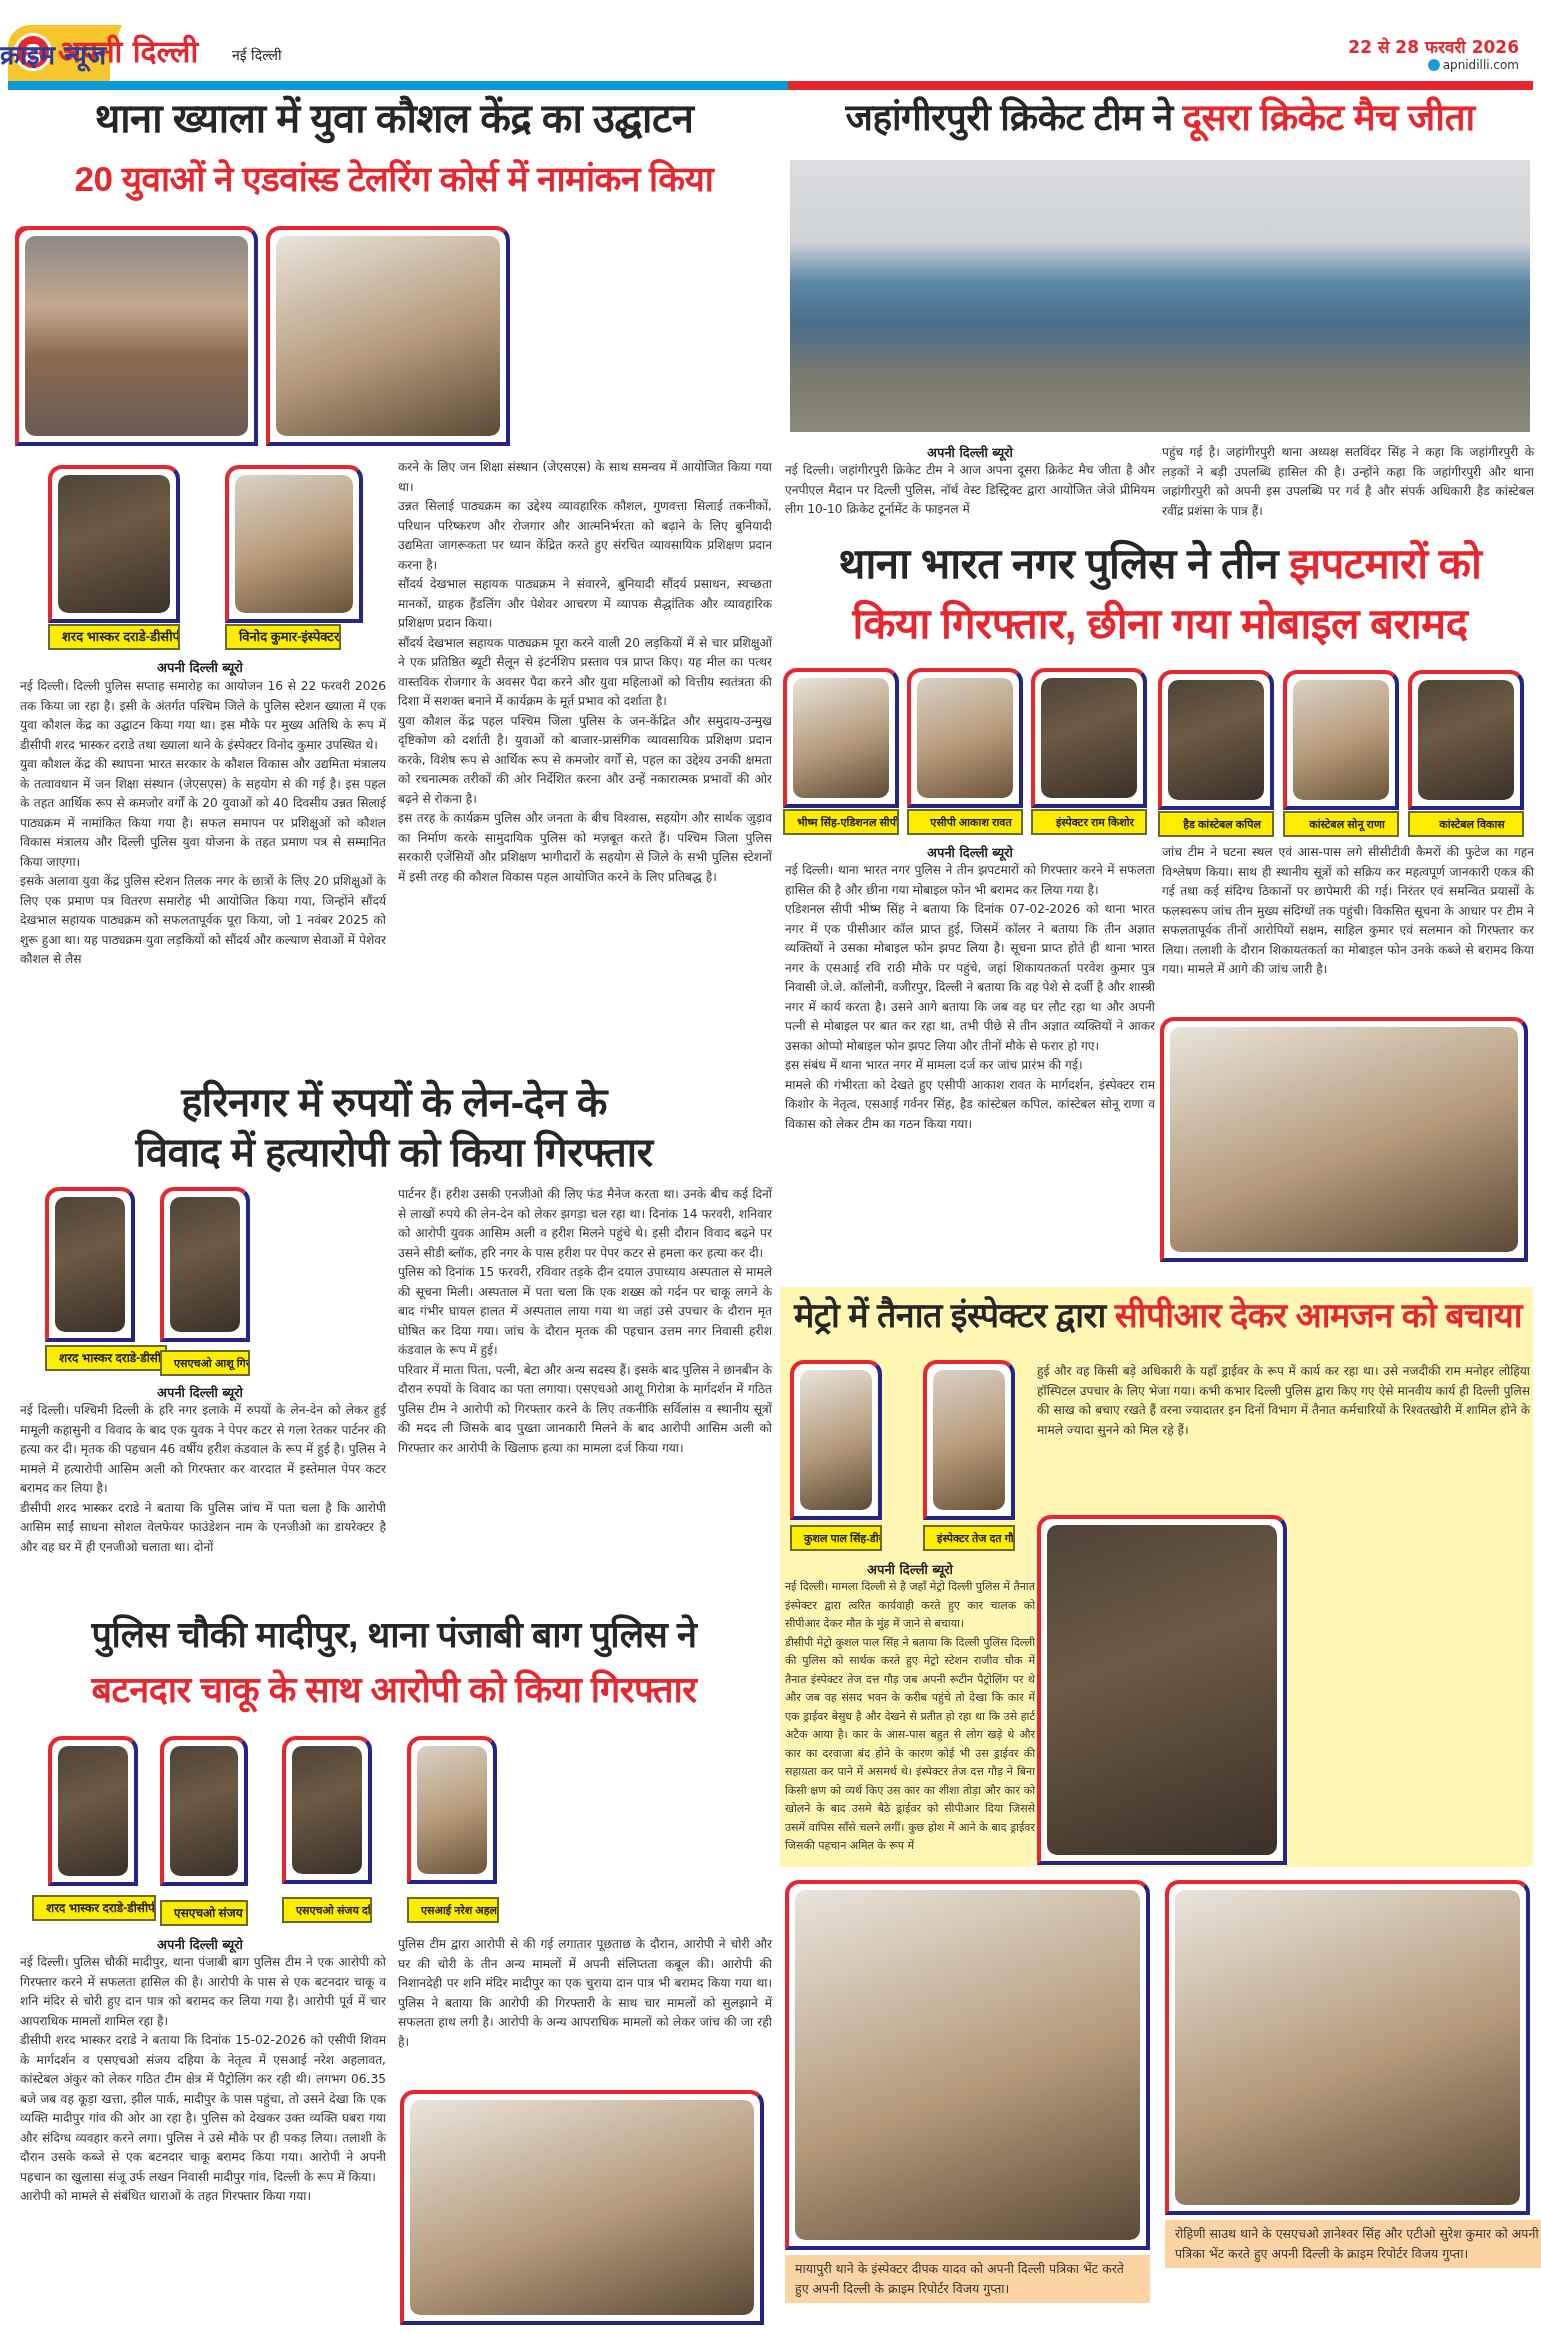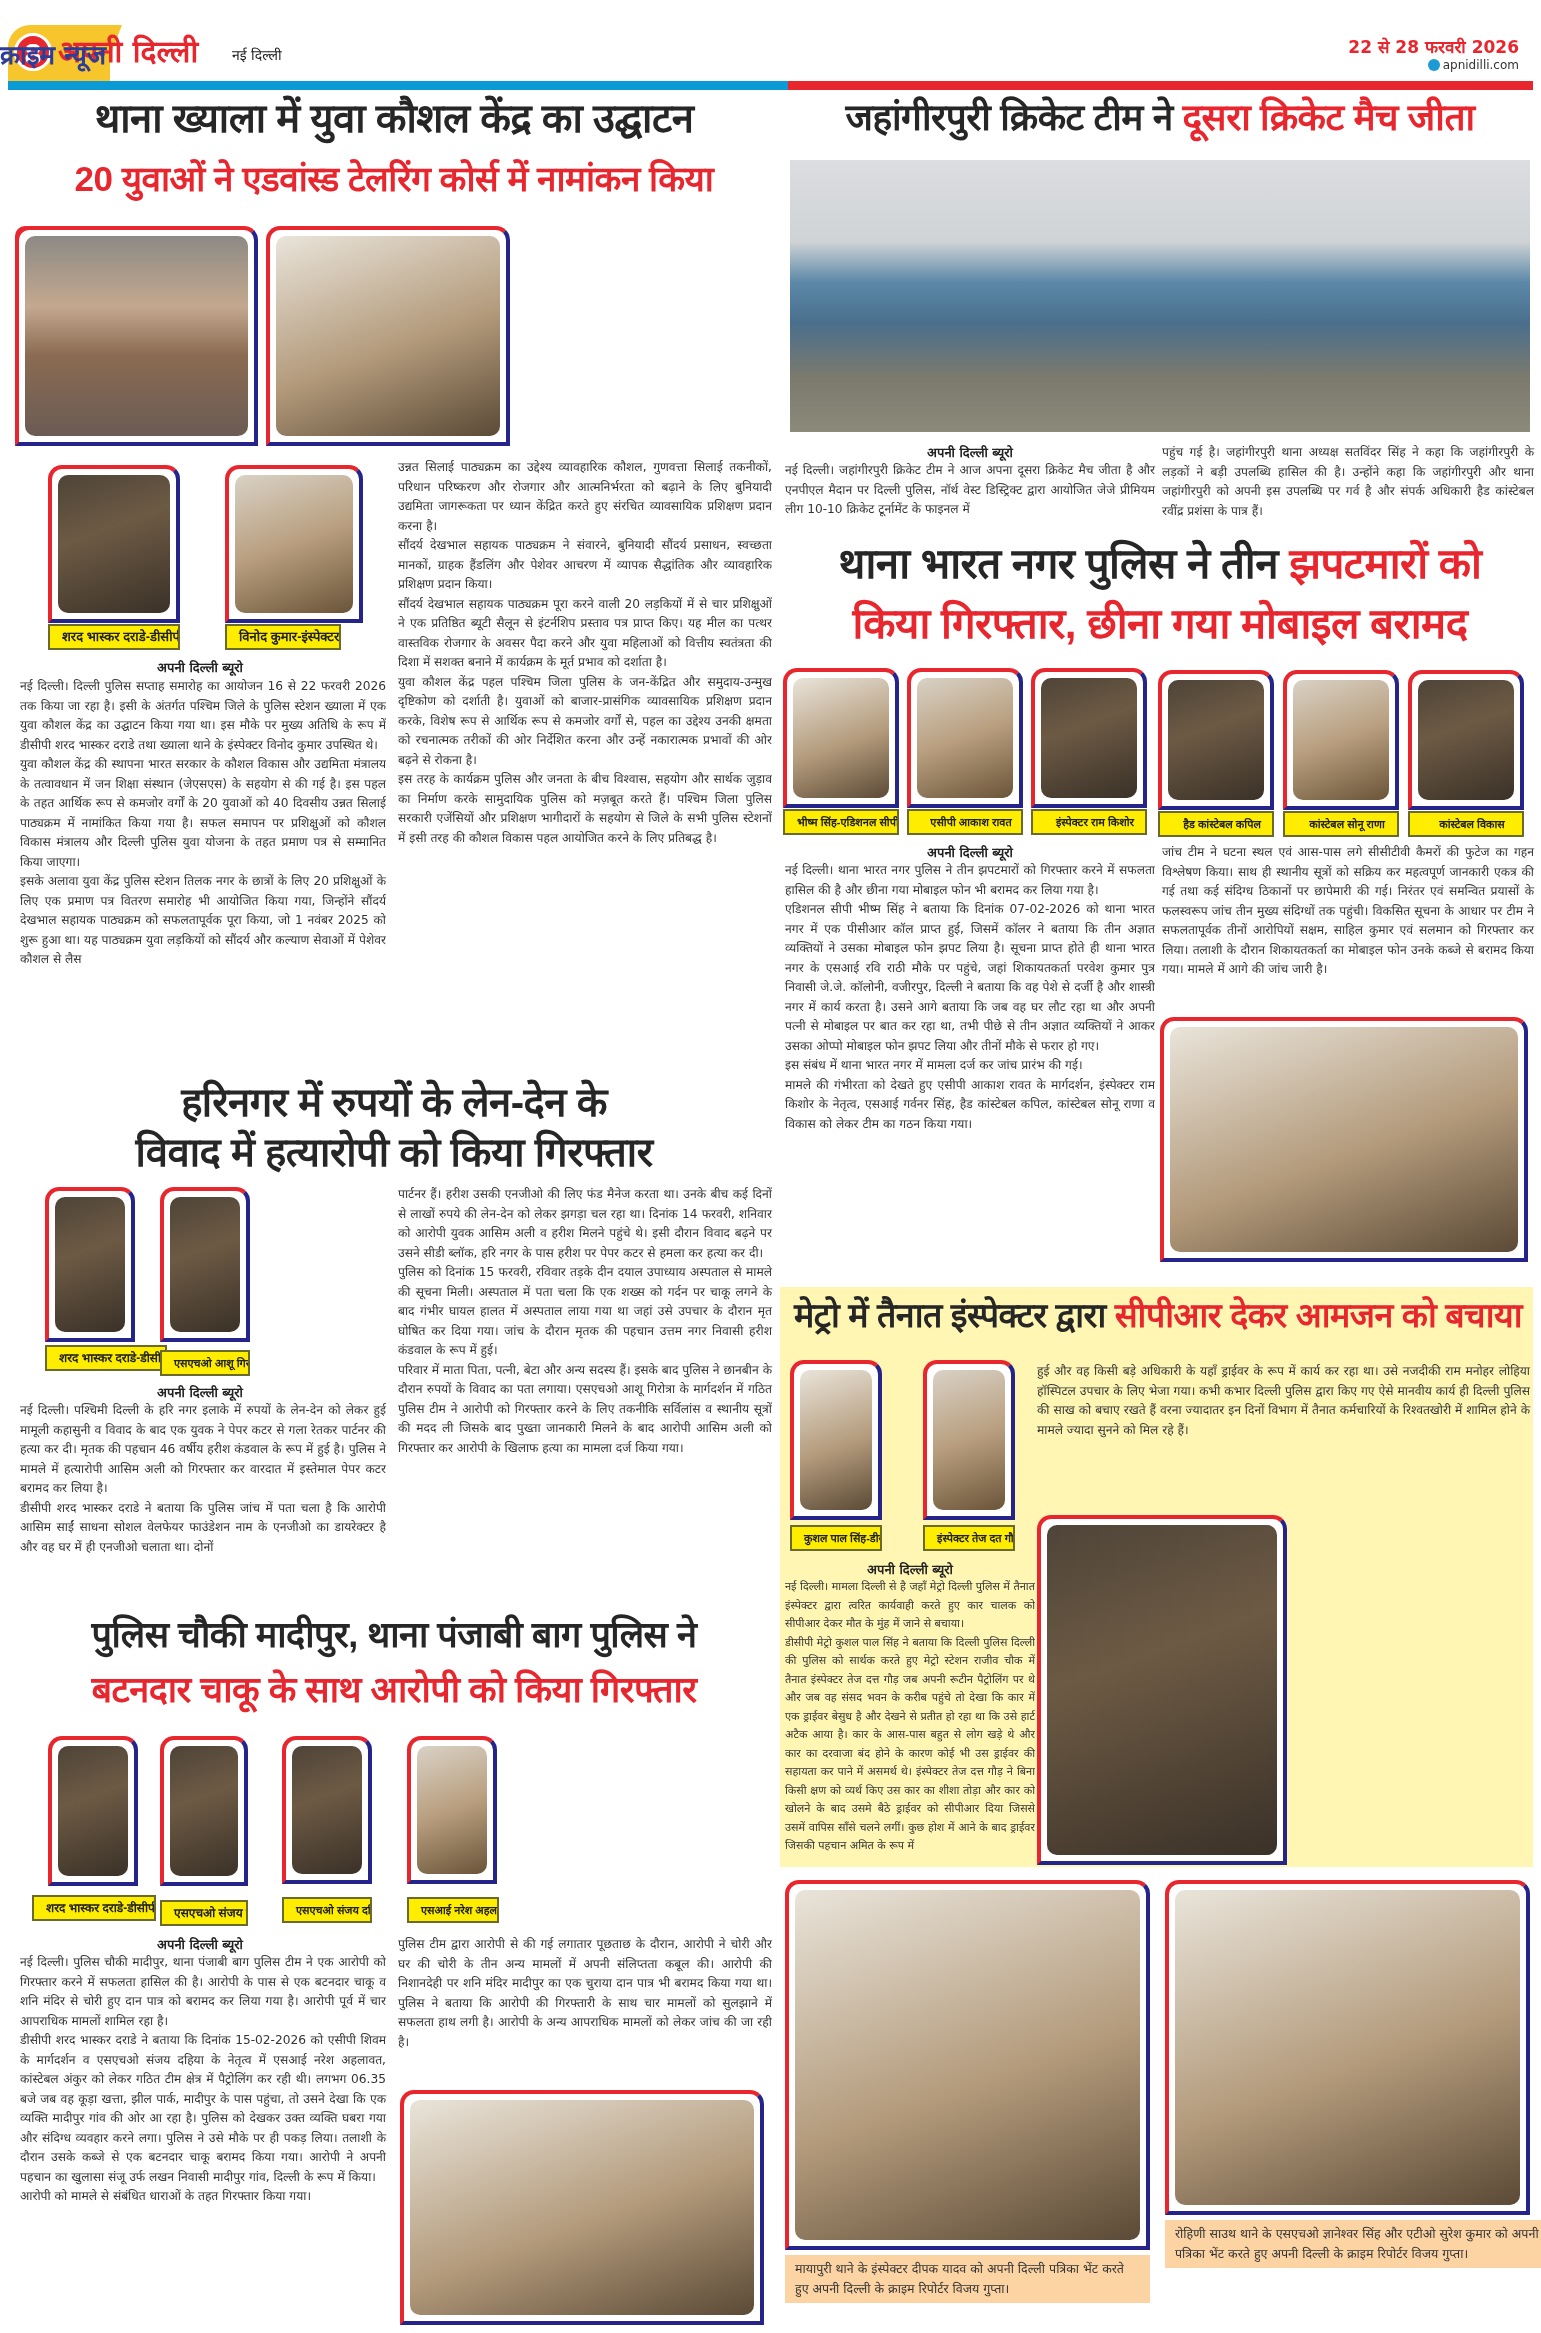--- a/index.html
+++ b/index.html
@@ -69,20 +69,21 @@
   </div>
 <div class="abs caption-box" style="left:225px;top:624px;width:116px;">विनोद कुमार-इंस्पेक्टर</div>
 
 <div class="abs byline" style="left:15px;top:658px;width:370px;">अपनी दिल्ली ब्यूरो</div>
 <div class="abs body-text" style="left:20px;top:677px;width:366px;height:390px;overflow:hidden;">
   <p>नई दिल्ली। दिल्ली पुलिस सप्ताह समारोह का आयोजन 16 से 22 फरवरी 2026 तक किया जा रहा है। इसी के अंतर्गत पश्चिम जिले के पुलिस स्टेशन ख्याला में एक युवा कौशल केंद्र का उद्घाटन किया गया था। इस मौके पर मुख्य अतिथि के रूप में डीसीपी शरद भास्कर दराडे तथा ख्याला थाने के इंस्पेक्टर विनोद कुमार उपस्थित थे।</p>
   <p>युवा कौशल केंद्र की स्थापना भारत सरकार के कौशल विकास और उद्यमिता मंत्रालय के तत्वावधान में जन शिक्षा संस्थान (जेएसएस) के सहयोग से की गई है। इस पहल के तहत आर्थिक रूप से कमजोर वर्गों के 20 युवाओं को 40 दिवसीय उन्नत सिलाई पाठ्यक्रम में नामांकित किया गया है। सफल समापन पर प्रशिक्षुओं को कौशल विकास मंत्रालय और दिल्ली पुलिस युवा योजना के तहत प्रमाण पत्र से सम्मानित किया जाएगा।</p>
   <p>इसके अलावा युवा केंद्र पुलिस स्टेशन तिलक नगर के छात्रों के लिए 20 प्रशिक्षुओं के लिए एक प्रमाण पत्र वितरण समारोह भी आयोजित किया गया, जिन्होंने सौंदर्य देखभाल सहायक पाठ्यक्रम को सफलतापूर्वक पूरा किया, जो 1 नवंबर 2025 को शुरू हुआ था। यह पाठ्यक्रम युवा लड़कियों को सौंदर्य और कल्याण सेवाओं में पेशेवर कौशल से लैस</p>
 </div>
 <div class="abs body-text" style="left:398px;top:458px;width:374px;height:610px;overflow:hidden;">
+  <p>करने के लिए जन शिक्षा संस्थान (जेएसएस) के साथ समन्वय में आयोजित किया गया था।</p>
   <p>उन्नत सिलाई पाठ्यक्रम का उद्देश्य व्यावहारिक कौशल, गुणवत्ता सिलाई तकनीकों, परिधान परिष्करण और रोजगार और आत्मनिर्भरता को बढ़ाने के लिए बुनियादी उद्यमिता जागरूकता पर ध्यान केंद्रित करते हुए संरचित व्यावसायिक प्रशिक्षण प्रदान करना है।</p>
   <p>सौंदर्य देखभाल सहायक पाठ्यक्रम ने संवारने, बुनियादी सौंदर्य प्रसाधन, स्वच्छता मानकों, ग्राहक हैंडलिंग और पेशेवर आचरण में व्यापक सैद्धांतिक और व्यावहारिक प्रशिक्षण प्रदान किया।</p>
   <p>सौंदर्य देखभाल सहायक पाठ्यक्रम पूरा करने वाली 20 लड़कियों में से चार प्रशिक्षुओं ने एक प्रतिष्ठित ब्यूटी सैलून से इंटर्नशिप प्रस्ताव पत्र प्राप्त किए। यह मील का पत्थर वास्तविक रोजगार के अवसर पैदा करने और युवा महिलाओं को वित्तीय स्वतंत्रता की दिशा में सशक्त बनाने में कार्यक्रम के मूर्त प्रभाव को दर्शाता है।</p>
   <p>युवा कौशल केंद्र पहल पश्चिम जिला पुलिस के जन-केंद्रित और समुदाय-उन्मुख दृष्टिकोण को दर्शाती है। युवाओं को बाजार-प्रासंगिक व्यावसायिक प्रशिक्षण प्रदान करके, विशेष रूप से आर्थिक रूप से कमजोर वर्गों से, पहल का उद्देश्य उनकी क्षमता को रचनात्मक तरीकों की ओर निर्देशित करना और उन्हें नकारात्मक प्रभावों की ओर बढ़ने से रोकना है।</p>
   <p>इस तरह के कार्यक्रम पुलिस और जनता के बीच विश्वास, सहयोग और सार्थक जुड़ाव का निर्माण करके सामुदायिक पुलिस को मज़बूत करते हैं। पश्चिम जिला पुलिस सरकारी एजेंसियों और प्रशिक्षण भागीदारों के सहयोग से जिले के सभी पुलिस स्टेशनों में इसी तरह की कौशल विकास पहल आयोजित करने के लिए प्रतिबद्ध है।</p>
 </div>
 
 <div class="abs hl" style="left:785px;top:98px;width:750px;font-size:37px;"><span class="dark">जहांगीरपुरी क्रिकेट टीम ने </span><span class="red">दूसरा क्रिकेट मैच जीता</span></div>
 <div class="abs" style="left:790px;top:160px;width:740px;height:272px;">
     <div class="ph-field" style="width:100%;height:100%;"></div>

